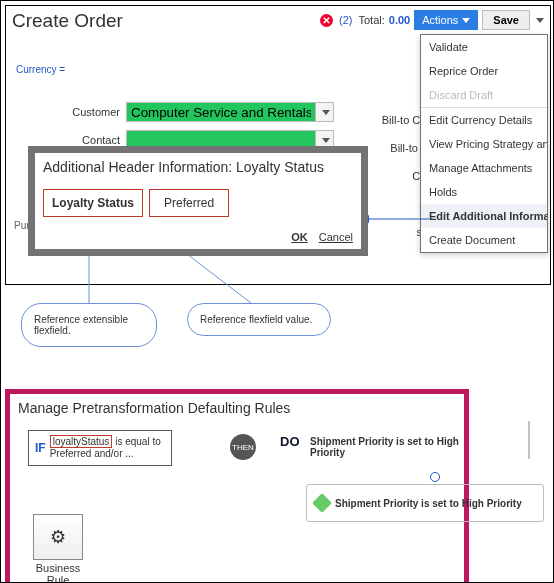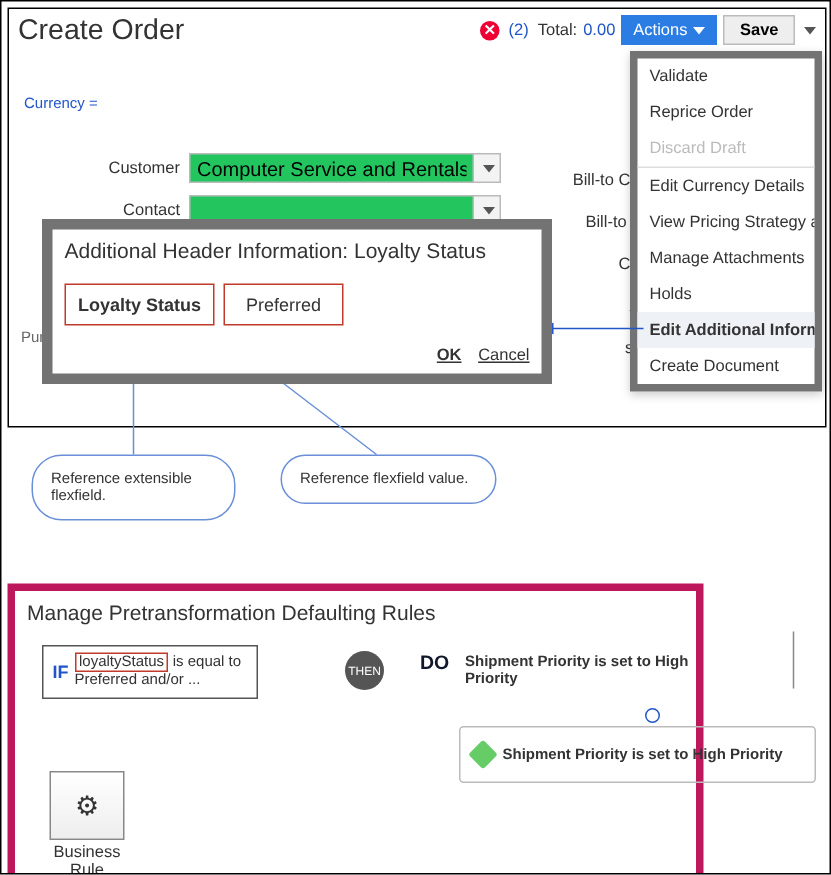--- a/index.html
+++ b/index.html
@@ -2,33 +2,33 @@
 <html><head>
 <meta charset="utf-8">
 <style>
 *{box-sizing:border-box;margin:0;padding:0;font-family:Arial,Helvetica,sans-serif}
 body{width:554px;height:583px;position:relative;font-size:11px;color:#333;background:#fff;border:1px solid #000}
 .panel1{position:absolute;left:4px;top:4px;width:546px;height:280px;border:1px solid #000;background:#fff}
 .title1{font-size:19px;color:#333;padding:4px 0 0 6px}
 .hdr-right{position:absolute;right:6px;top:4px;display:flex;align-items:center;gap:4px;font-size:11px}
 .err-ico{width:13px;height:13px;border-radius:50%;background:#e03;color:#fff;display:inline-flex;align-items:center;justify-content:center;font-size:10px;font-weight:bold}
 .linknum{color:#2156c9;margin:0 2px}
-.totalv{color:#2156c9;font-weight:normal}
+.totalv{color:#2156c9;font-weight:bold}
 .actions-btn{background:#2b7de3;color:#fff;padding:4px 8px;border:none;display:flex;align-items:center;gap:4px;font-size:11px}
 .save-btn{background:#eee;border:1px solid #bbb;padding:3px 10px;font-size:11px;font-weight:bold}
 .tri{width:0;height:0;border-left:4px solid transparent;border-right:4px solid transparent;border-top:5px solid currentColor;display:inline-block}
 .tri-dk{color:#555;display:inline-block;margin-left:2px}
 .currency{position:absolute;left:10px;top:58px;color:#2156c9;font-size:10px}
 .form{position:absolute;left:40px;top:96px;font-size:11px}
 .frow{display:flex;align-items:center;margin-bottom:8px}
 .flabel{width:74px;text-align:right;color:#333;margin-right:6px}
 .finput{width:190px;height:20px;border:1px solid #bbb;padding:0 4px;background:#22c55e}
 .ddarrow{width:18px;height:20px;border:1px solid #bbb;border-left:none;display:flex;align-items:center;justify-content:center;background:#f3f3f3}
 .rlabels{position:absolute;left:358px;top:100px;font-size:11px;color:#333;line-height:28px;text-align:right;width:96px}
-.menu{position:absolute;right:2px;top:28px;width:128px;background:#fff;border:5px solid #737373;box-shadow:0 2px 6px rgba(0,0,0,.2);font-size:11px}
+.menu{position:absolute;right:2px;top:28px;width:128px;background:#fff;border:1px solid #737373;box-shadow:0 2px 6px rgba(0,0,0,.2);font-size:11px}
 .menu div{padding:6px 8px;white-space:nowrap;overflow:hidden}
 .menu .disabled{color:#bbb}
 .menu .sep{border-top:1px solid #ddd;height:0;padding:0}
 .menu .hl{background:#eef2f7;font-weight:bold}
 .dialog{position:absolute;left:22px;top:140px;width:340px;height:110px;background:#fff;border:7px solid #737373;z-index:5}
 .dlg-title{font-size:14px;padding:6px 8px;color:#333}
 .dlg-row{position:absolute;left:8px;top:36px;display:flex;gap:6px}
 .box-red{border:1.5px solid #c0392b;padding:6px 8px;font-size:12px;font-weight:bold;background:#fff}
 .box-red2{border:1.5px solid #c0392b;padding:6px 14px;font-size:12px;background:#fff;width:80px}
 .dlg-btns{position:absolute;right:8px;bottom:6px;font-size:11px}

